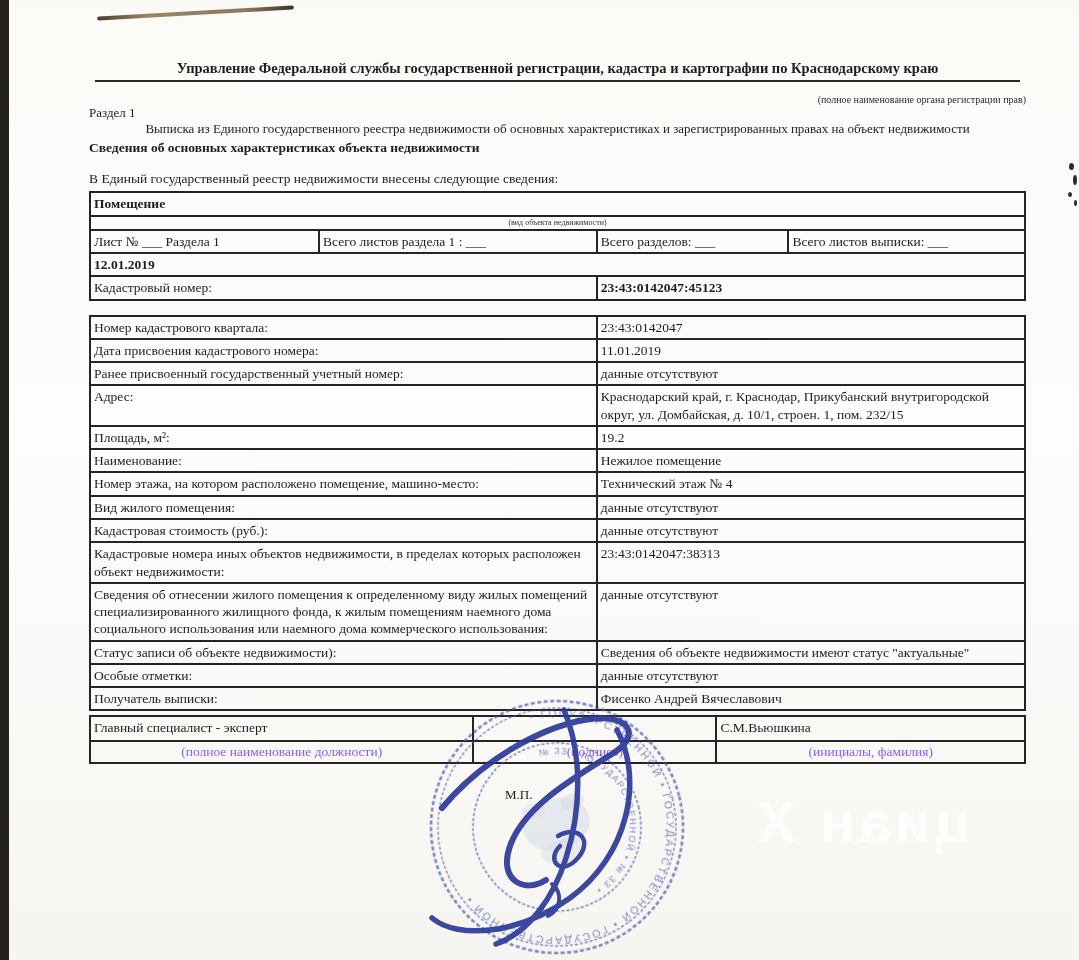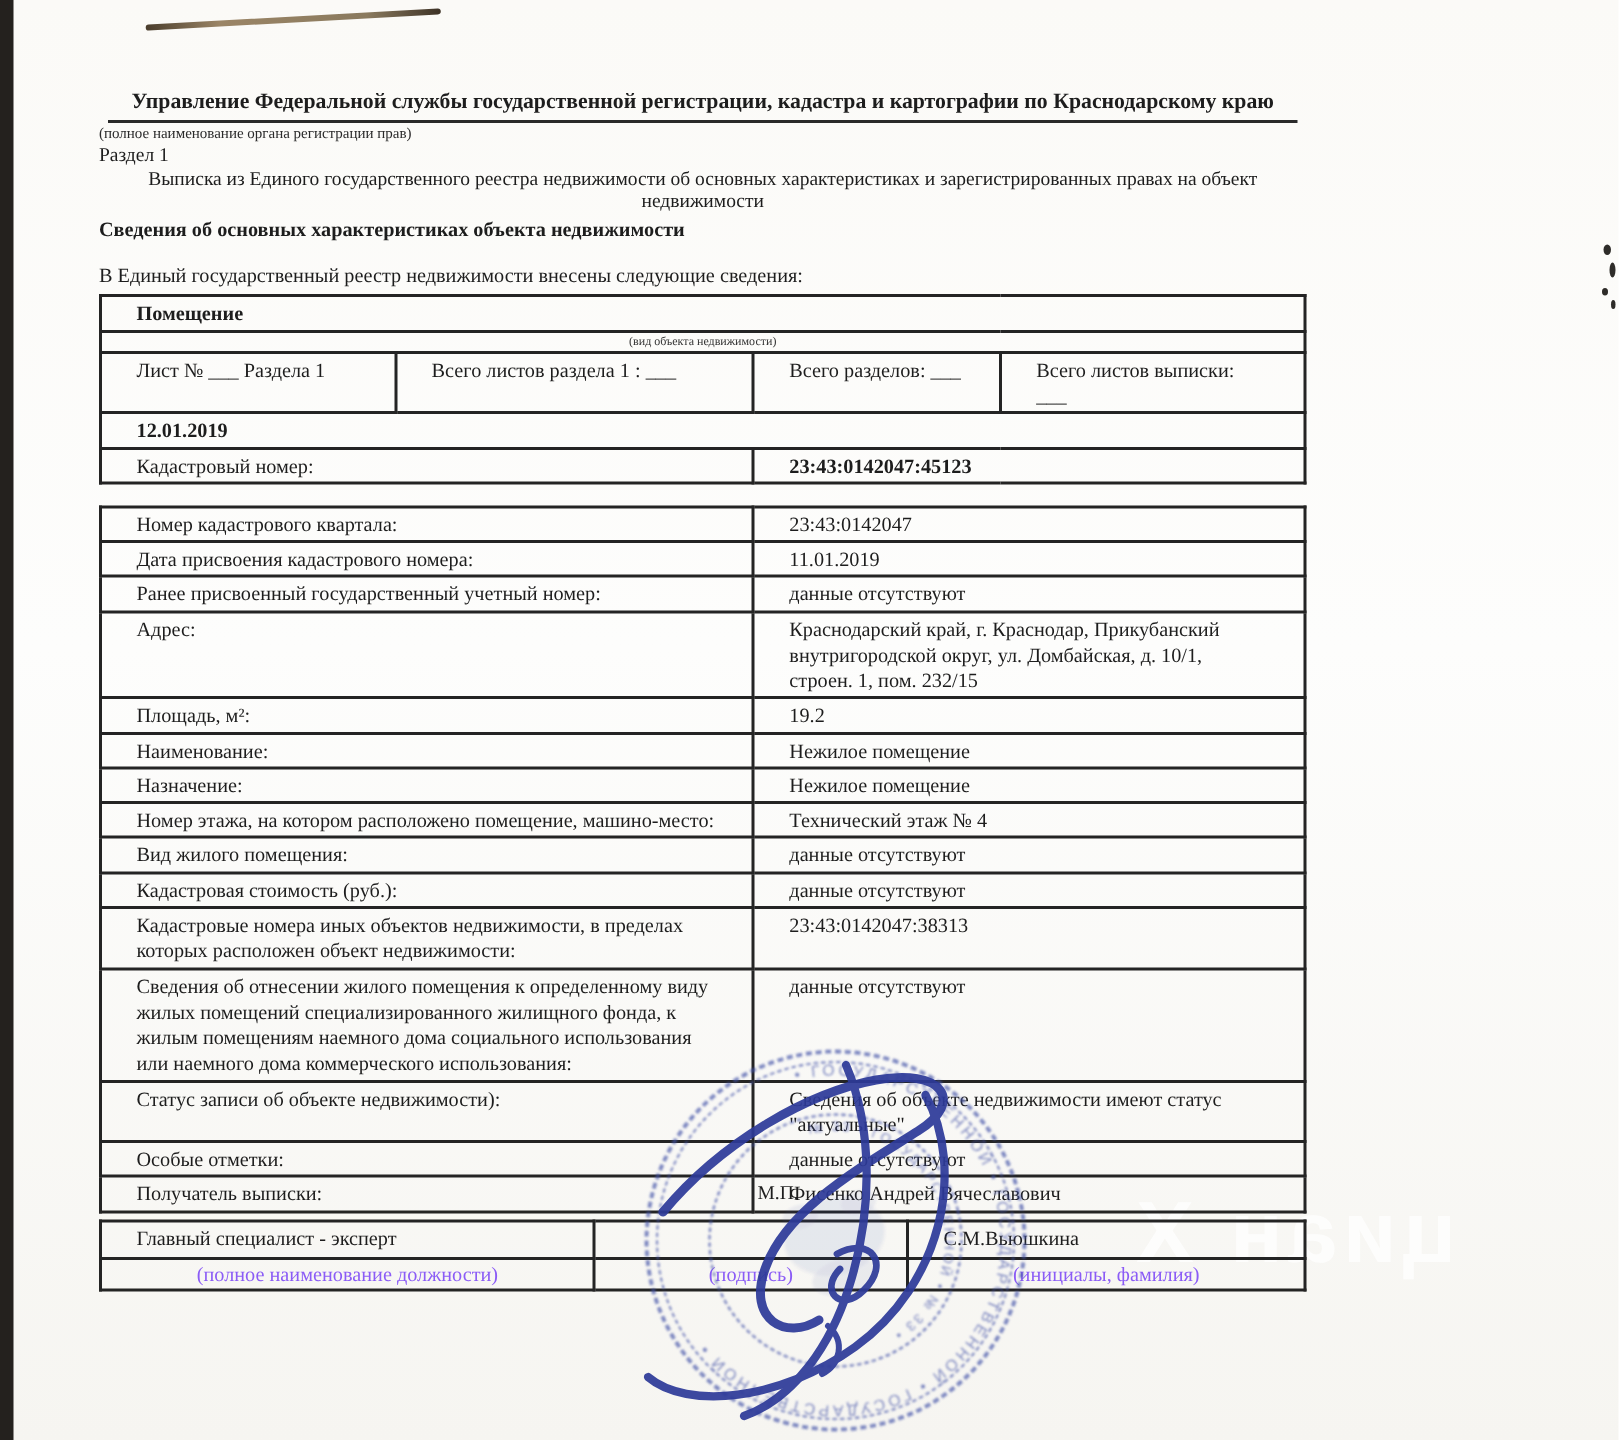--- a/index.html
+++ b/index.html
@@ -8,32 +8,32 @@
     background:linear-gradient(180deg,#fbfaf7 0%,#fdfdfc 45%,#f6f5f1 100%);
     font-family:"Liberation Serif","DejaVu Serif",serif;
     color:#1d1d1d;
   }
   .left-strip{position:absolute;left:0;top:0;width:9px;height:960px;background:#24211e;}
   .staple{position:absolute;left:97px;top:11px;width:197px;height:4px;border-radius:2px;
     background:linear-gradient(90deg,#4a3d2c,#9b8566 25%,#8a7a5e 75%,#3d3226);
     transform:rotate(-3.2deg);}
   .speck{position:absolute;background:#2e2c29;border-radius:50%;}
 
-  .content{position:absolute;left:66px;top:60px;width:805px;}
+  .content{position:absolute;left:89px;top:60px;width:937px;}
 
   .hdr-title{text-align:center;font-weight:bold;font-size:14.5px;line-height:1.2;}
   .hdr-rule{border-bottom:2px solid #2a2a2a;margin:3px 6px 0 6px;}
-  .hdr-caption{text-align:left;font-size:10px;margin-top:2px;color:#2b2b2b;}
+  .hdr-caption{text-align:right;font-size:10px;margin-top:12px;color:#2b2b2b;}
   .hdr-section{font-size:13px;margin-top:0px;padding-right:2px;}
   .hdr-doc-title{text-align:center;font-size:13px;margin-top:1px;line-height:1.15;}
   .hdr-doc-subtitle{text-align:left;font-size:13.5px;font-weight:bold;margin-top:3px;}
   .intro{font-size:13.5px;margin-top:15px;}
 
   table{border-collapse:collapse;width:100%;table-layout:fixed;margin-top:4px;}
-  td{border:2px solid #242424;padding:2px 23px;font-size:13.5px;line-height:1.28;
+  td{border:2px solid #242424;padding:2px 3px;font-size:13.5px;line-height:1.28;
      vertical-align:top;overflow:hidden;}
   .t-info{margin-top:4px;}
   .cell-bold{font-weight:bold;}
   .cell-caption{font-size:8px;text-align:center;padding:1px 2px;color:#333;margin-left:26px;}
   .t-details{margin-top:14px;}
   .t-foot{}
   .t-foot td{font-size:13.5px;}
   .foot-caption{font-size:8px;text-align:center;padding:1px 2px;color:#8b5cf6;}
   .foot-row td{height:19px;}
 
@@ -122,24 +122,20 @@
     <tr>
           <td>Адрес:</td>
           <td>Краснодарский край, г. Краснодар, Прикубанский внутригородской округ, ул. Домбайская, д. 10/1, строен. 1, пом. 232/15</td>
         </tr>
     <tr>
           <td>Площадь, м²:</td>
           <td>19.2</td>
         </tr>
     <tr>
           <td>Наименование:</td>
-          <td>Нежилое помещение</td>
-        </tr>
-    <tr>
-          <td>Назначение:</td>
           <td>Нежилое помещение</td>
         </tr>
     <tr>
           <td>Номер этажа, на котором расположено помещение, машино-место:</td>
           <td>Технический этаж № 4</td>
         </tr>
     <tr>
           <td>Вид жилого помещения:</td>
           <td>данные отсутствуют</td>
         </tr>

